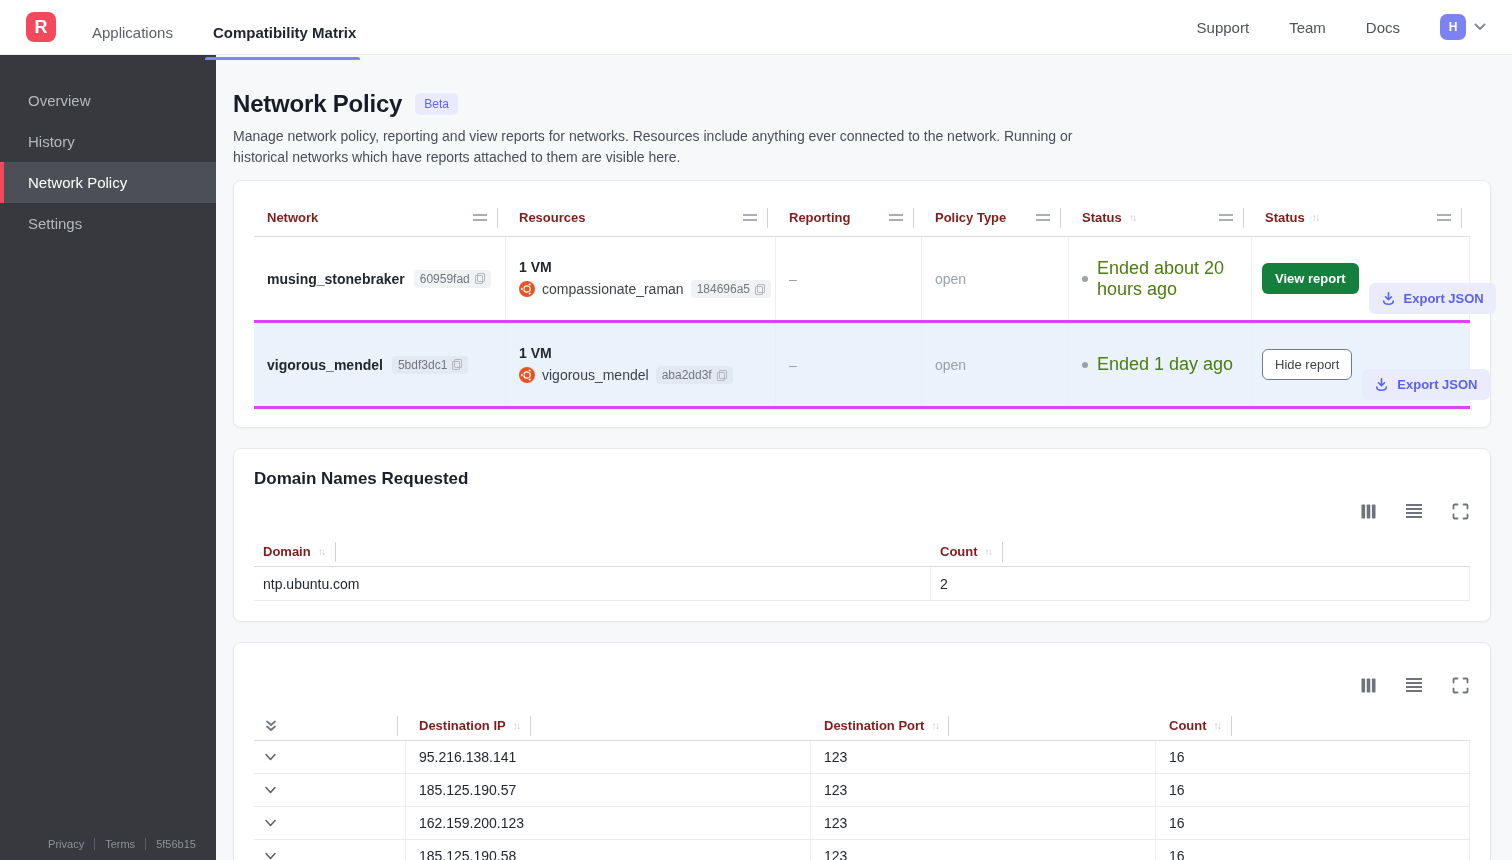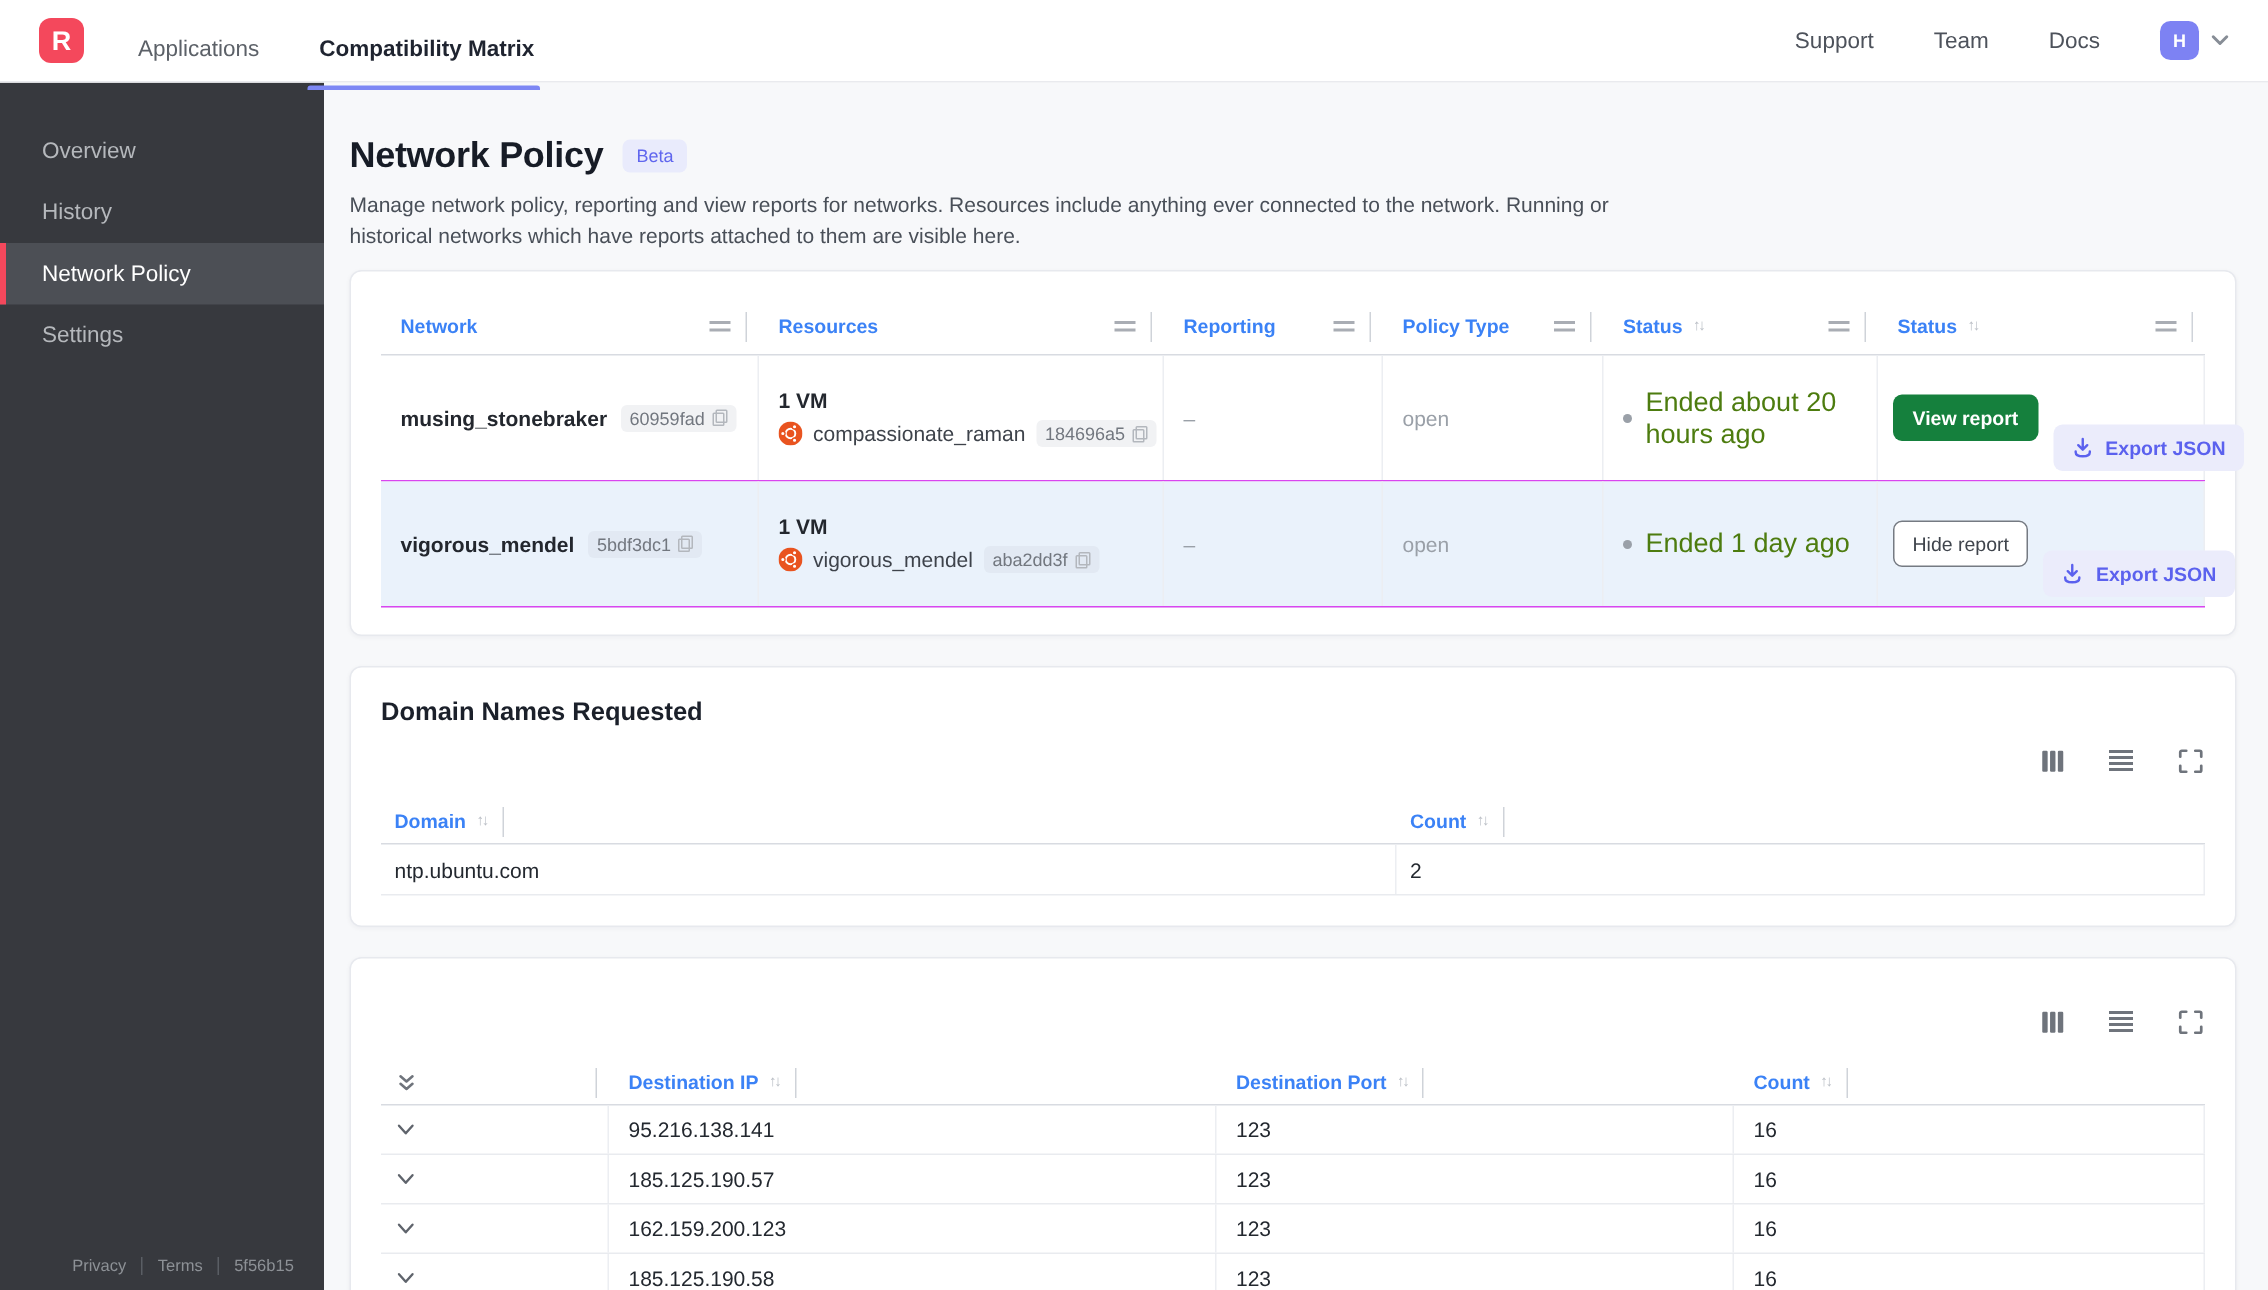--- a/index.html
+++ b/index.html
@@ -34,28 +34,28 @@
 
   .card { background:#fff; border:1px solid #e7e9ee; border-radius:8px; box-shadow:0 1px 3px rgba(16,24,40,.04); }
   .card1 { margin-top:12px; padding:18px 20px; }
   .card2 { margin-top:20px; padding:20px; }
   .card-title { font-size:17px; font-weight:700; color:#1b202a; }
 
   
   .hcell { display:flex; align-items:center; padding:0 8px 0 13px; min-width:0; }
   .hcell:first-child { padding-left:13px; }
   .hcell::after { content:""; width:1px; height:20px; background:#cfd3d9; margin-left:10px; flex:none; }
-  .hlabel { font-size:13px; font-weight:700; color:#3b82f6; white-space:nowrap; }
+  .hlabel { font-size:13px; font-weight:700; color:#7f1d1d; white-space:nowrap; }
   .sort { font-size:10px; color:#bcc0c7; letter-spacing:-1.5px; margin-left:7px; cursor:pointer; }
   .handle { width:14px; height:7px; border-top:2px solid #a9adb4; border-bottom:2px solid #a9adb4; margin-left:auto; cursor:col-resize; flex:none; }
   .cell { display:flex; align-items:center; padding:6px 12px 6px 13px; border-right:1px solid #eceef2; font-size:14px; color:#23282f; min-width:0; }
 
   
   .ntable-head { display:grid; grid-template-columns:252px 270px 146px 147px 183px 1fr; height:38px; border-bottom:1px solid #d8dbe1; align-items:center; }
-  .trow { display:grid; grid-template-columns:252px 270px 146px 147px 183px 1fr; min-height:53px; border-bottom:1px solid #d946ef; }
+  .trow { display:grid; grid-template-columns:252px 270px 146px 147px 183px 1fr; min-height:53px; border-bottom:3px solid #d946ef; }
   .trow.selected { background:#eaf2fb; }
   .net-name { font-size:14px; font-weight:700; color:#23272e; margin-right:9px; white-space:nowrap; }
   .pill { display:inline-flex; align-items:center; gap:5px; background:#f1f2f4; border-radius:4px; padding:2px 6px; font-size:12px; color:#72777f; white-space:nowrap; }
   .trow.selected .pill { background:#e2e9f3; }
   .copy-ic { position:relative; width:10px; height:11px; display:inline-block; cursor:pointer; }
   .copy-ic::before { content:""; position:absolute; right:0; top:0; width:6px; height:7px; border:1px solid #b3b7bd; border-radius:1px; }
   .copy-ic::after { content:""; position:absolute; left:0; bottom:0; width:6px; height:7px; border:1px solid #b3b7bd; border-radius:1px; background:inherit; }
   .res-cell { flex-direction:column; align-items:flex-start; justify-content:center; gap:5px; padding-top:8px; padding-bottom:8px; }
   .vm-count { font-size:14px; font-weight:700; color:#23272e; }
   .res-line { display:flex; align-items:center; gap:7px; font-size:14px; color:#3e434b; }

